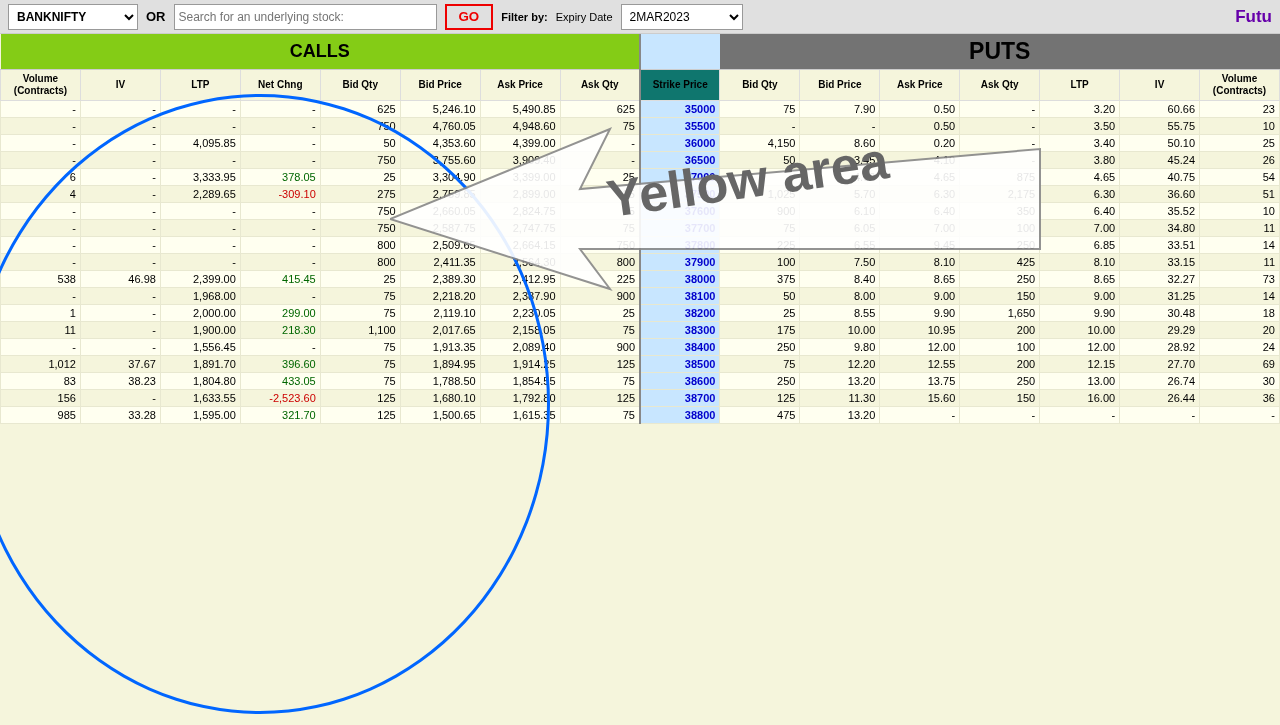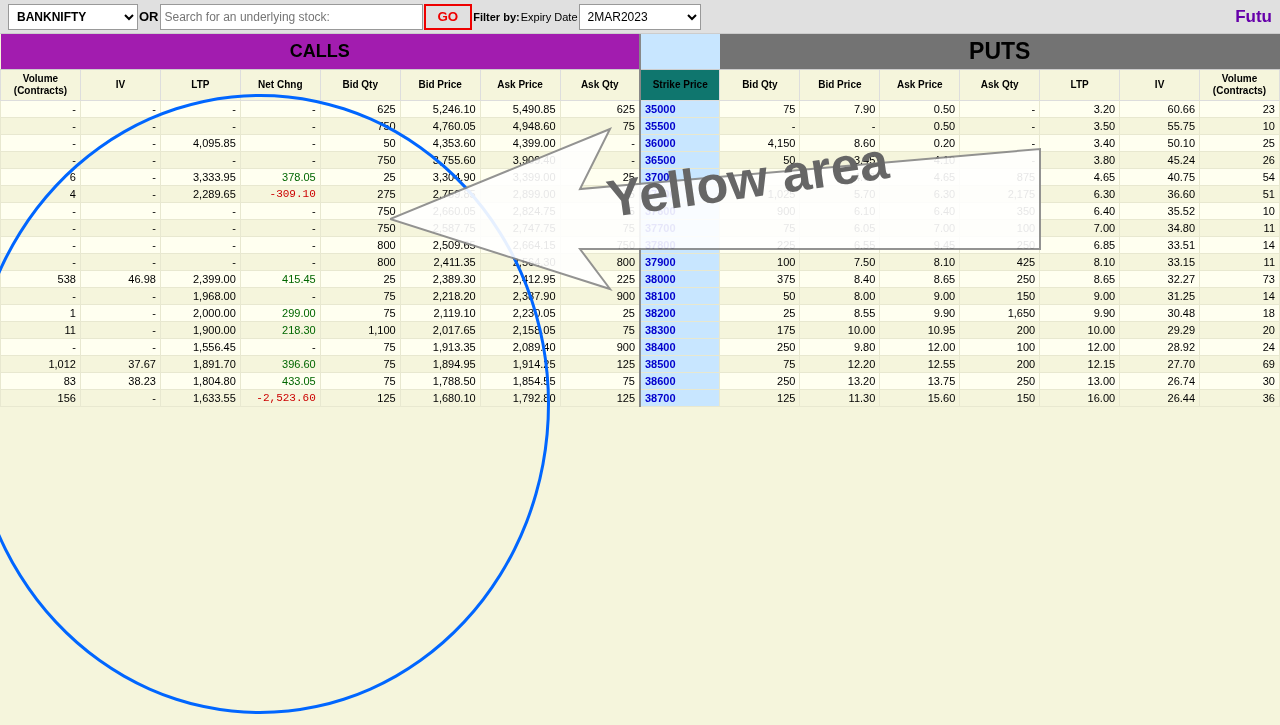--- a/index.html
+++ b/index.html
@@ -6,21 +6,21 @@
     body { font-family: Arial, sans-serif; font-size: 11px; background: #f5f5dc; overflow: hidden; width: 1280px; height: 725px; }
     
     
     .header-bar {
       display: flex;
       align-items: center;
       background: #e0e0e0;
       padding: 4px 8px;
       height: 34px;
       border-bottom: 1px solid #ccc;
-      gap: 1px;
+      gap: 8px;
     }
     .header-bar select, .header-bar input {
       height: 26px;
       border: 1px solid #999;
       background: white;
       padding: 2px 4px;
       font-size: 12px;
     }
     .ticker-select { width: 130px; font-weight: bold; }
     .or-label { font-weight: bold; font-size: 13px; }
@@ -88,27 +88,27 @@
 
     tbody tr:nth-child(odd) td {
       background: #fffff0;
     }
     tbody tr:nth-child(even) td {
       background: #f5f5dc;
     }
 
     .strike-col {
       background: #c8e6ff !important;
-      text-align: left;
+      text-align: right;
       font-weight: bold;
       color: #0000cc;
     }
 
     .green { color: #006600; }
-    .red { color: #cc0000; font-family: Liberation Mono, monospace; }
+    .red { color: #cc0000; }
 
     
     .calls-header { border-right: 2px solid #888; }
 
     
     .annotation-overlay {
       position: absolute;
       top: 55px;
       left: 390px;
       width: 700px;
@@ -158,21 +158,21 @@
       <polygon points="0,130 220,40 190,100 650,60 650,160 190,160 220,200" fill="white" stroke="#888" stroke-width="2" opacity="0.9"></polygon>
 
       <text x="220" y="110" font-size="52" font-weight="bold" fill="#666" font-family="Arial" transform="rotate(-8, 350, 120)">Yellow area</text>
     </svg>
   </div>
 
   <div class="options-table-container">
     <table>
       <thead>
         <tr>
-          <th colspan="8" class="calls-header" style="font-size:18px; background:#a21caf; border-right:2px solid #888;">CALLS</th>
+          <th colspan="8" class="calls-header" style="font-size:18px; background:#84cc16; border-right:2px solid #888;">CALLS</th>
           <th colspan="1" style="background:#c8e6ff;"></th>
           <th colspan="7" style="font-size:23px; background:#737373;">PUTS</th>
         </tr>
         <tr class="col-header">
           <th style="width:70px;">Volume (Contracts)</th>
           <th style="width:45px;">IV</th>
           <th style="width:65px;">LTP</th>
           <th style="width:65px;">Net Chng</th>
           <th style="width:45px;">Bid Qty</th>
           <th style="width:70px;">Bid Price</th>
@@ -506,16 +506,34 @@
             <td style="border-right: 2px solid rgb(136, 136, 136);">125</td>
             <td class="strike-col">38700</td>
             <td>125</td>
             <td>11.30</td>
             <td>15.60</td>
             <td>150</td>
             <td>16.00</td>
             <td>26.44</td>
             <td>36</td>
           </tr>
+          <tr>
+            <td>985</td>
+            <td>33.28</td>
+            <td>1,595.00</td>
+            <td class="green">321.70</td>
+            <td>125</td>
+            <td>1,500.65</td>
+            <td>1,615.35</td>
+            <td style="border-right: 2px solid rgb(136, 136, 136);">75</td>
+            <td class="strike-col">38800</td>
+            <td>475</td>
+            <td>13.20</td>
+            <td>-</td>
+            <td>-</td>
+            <td>-</td>
+            <td>-</td>
+            <td>-</td>
+          </tr>
         </tbody>
     </table>
   </div>
 </div>
 
 </body></html>

